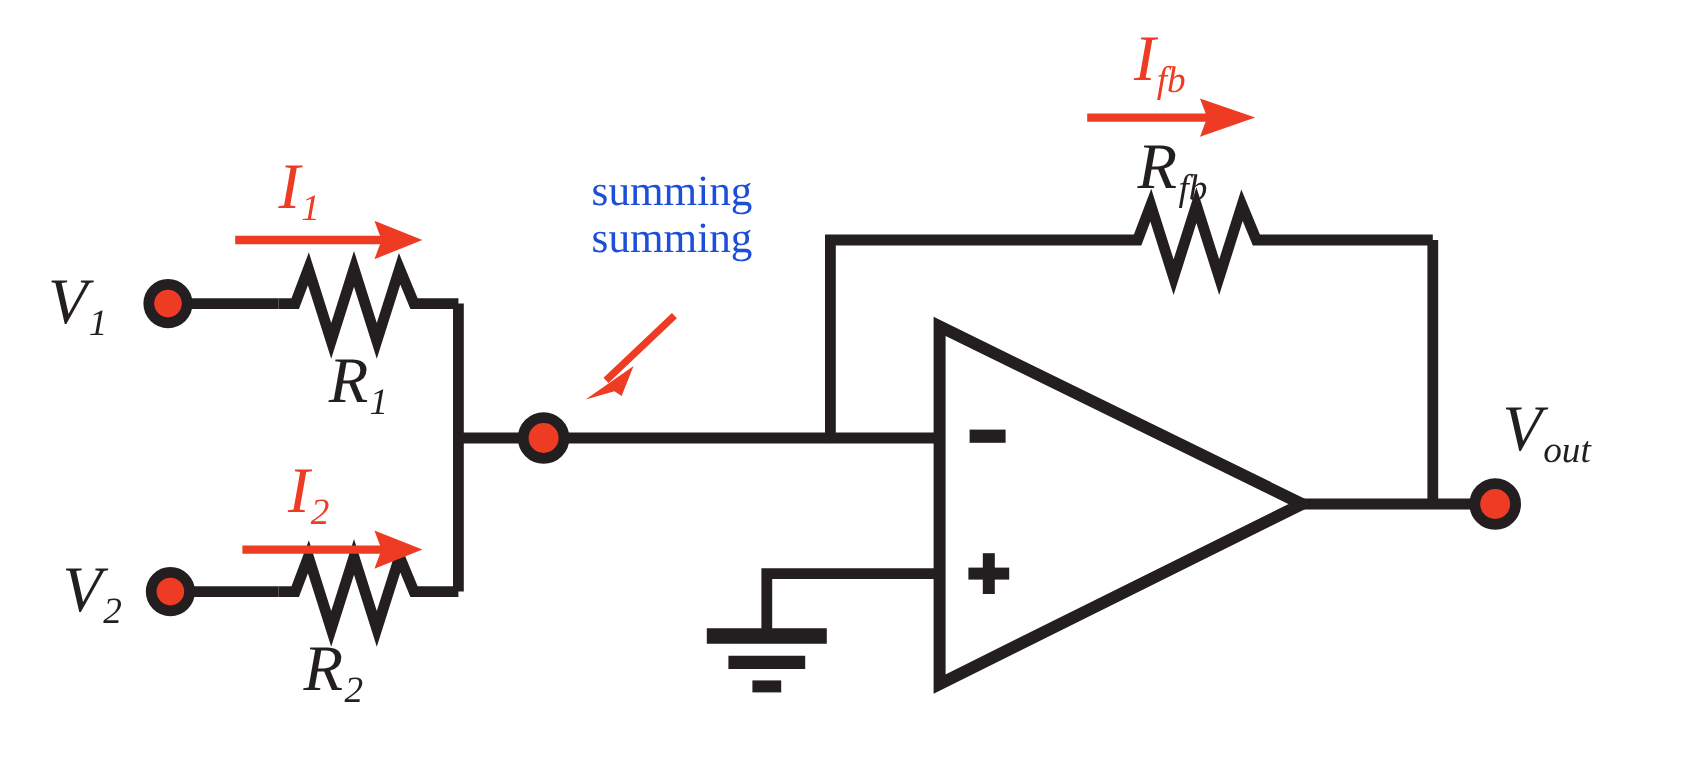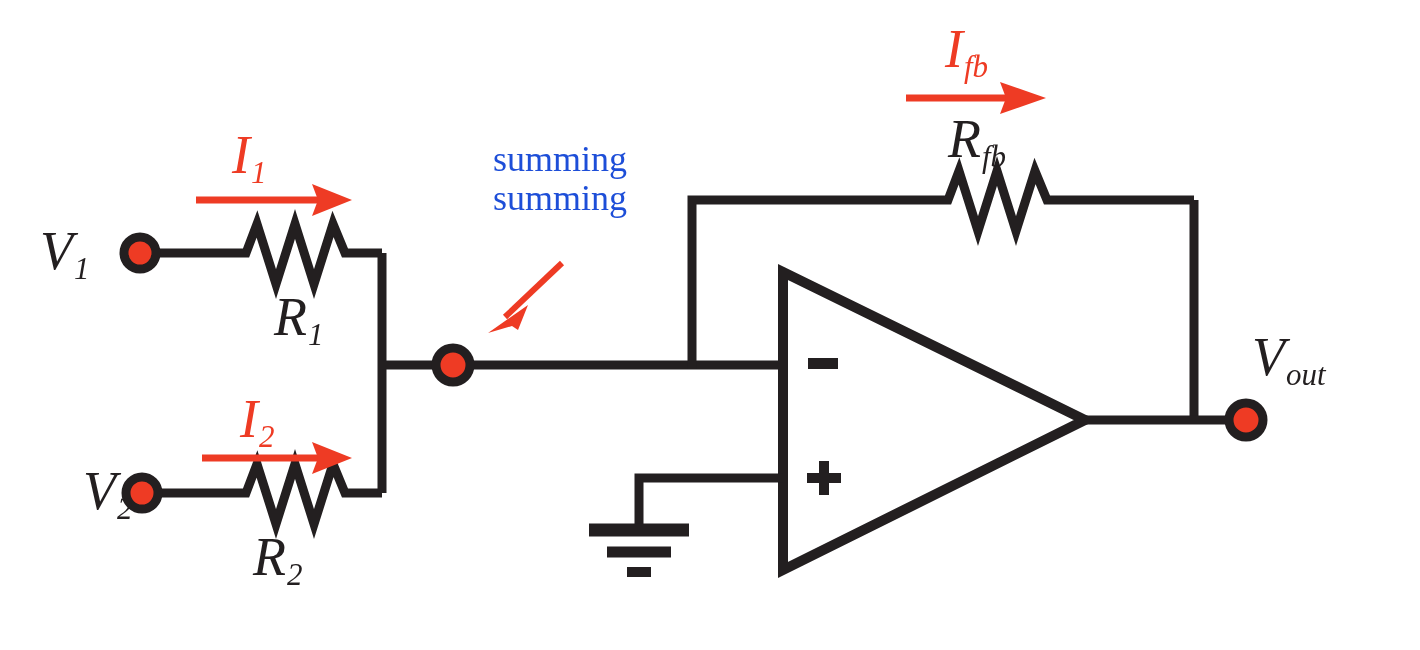--- a/index.html
+++ b/index.html
@@ -178,37 +178,37 @@
       <line class="point-arrow" x1="562" y1="263" x2="505" y2="317"></line>
       <polygon class="cur-head" points="488,333 528,305 518,330 512,326"></polygon>
     </g>
 
   </svg>
 
   <div class="lbl black" style="left:40px; top:224px;">
     <span class="base">V</span><span class="sub">1</span>
   </div>
 
-  <div class="lbl black" style="left:52px; top:464px;margin-left:31px;">
+  <div class="lbl black" style="left:52px; top:464px;">
     <span class="base">V</span><span class="sub">2</span>
   </div>
 
   <div class="lbl black" style="left:274px; top:290px;">
     <span class="base">R</span><span class="sub">1</span>
   </div>
 
   <div class="lbl black" style="left:253px; top:530px;">
     <span class="base">R</span><span class="sub">2</span>
   </div>
 
   <div class="lbl red" style="left:232px; top:128px;">
     <span class="base">I</span><span class="sub">1</span>
   </div>
 
-  <div class="lbl red" style="left:240px; top:392px;">
+  <div class="lbl red" style="left:240px; top:382px;">
     <span class="base">I</span><span class="sub">2</span>
   </div>
 
   <div class="lbl red" style="left:945px; top:22px;">
     <span class="base">I</span><span class="sub">fb</span>
   </div>
 
   <div class="lbl black" style="left:948px; top:112px;">
     <span class="base">R</span><span class="sub">fb</span>
   </div>

